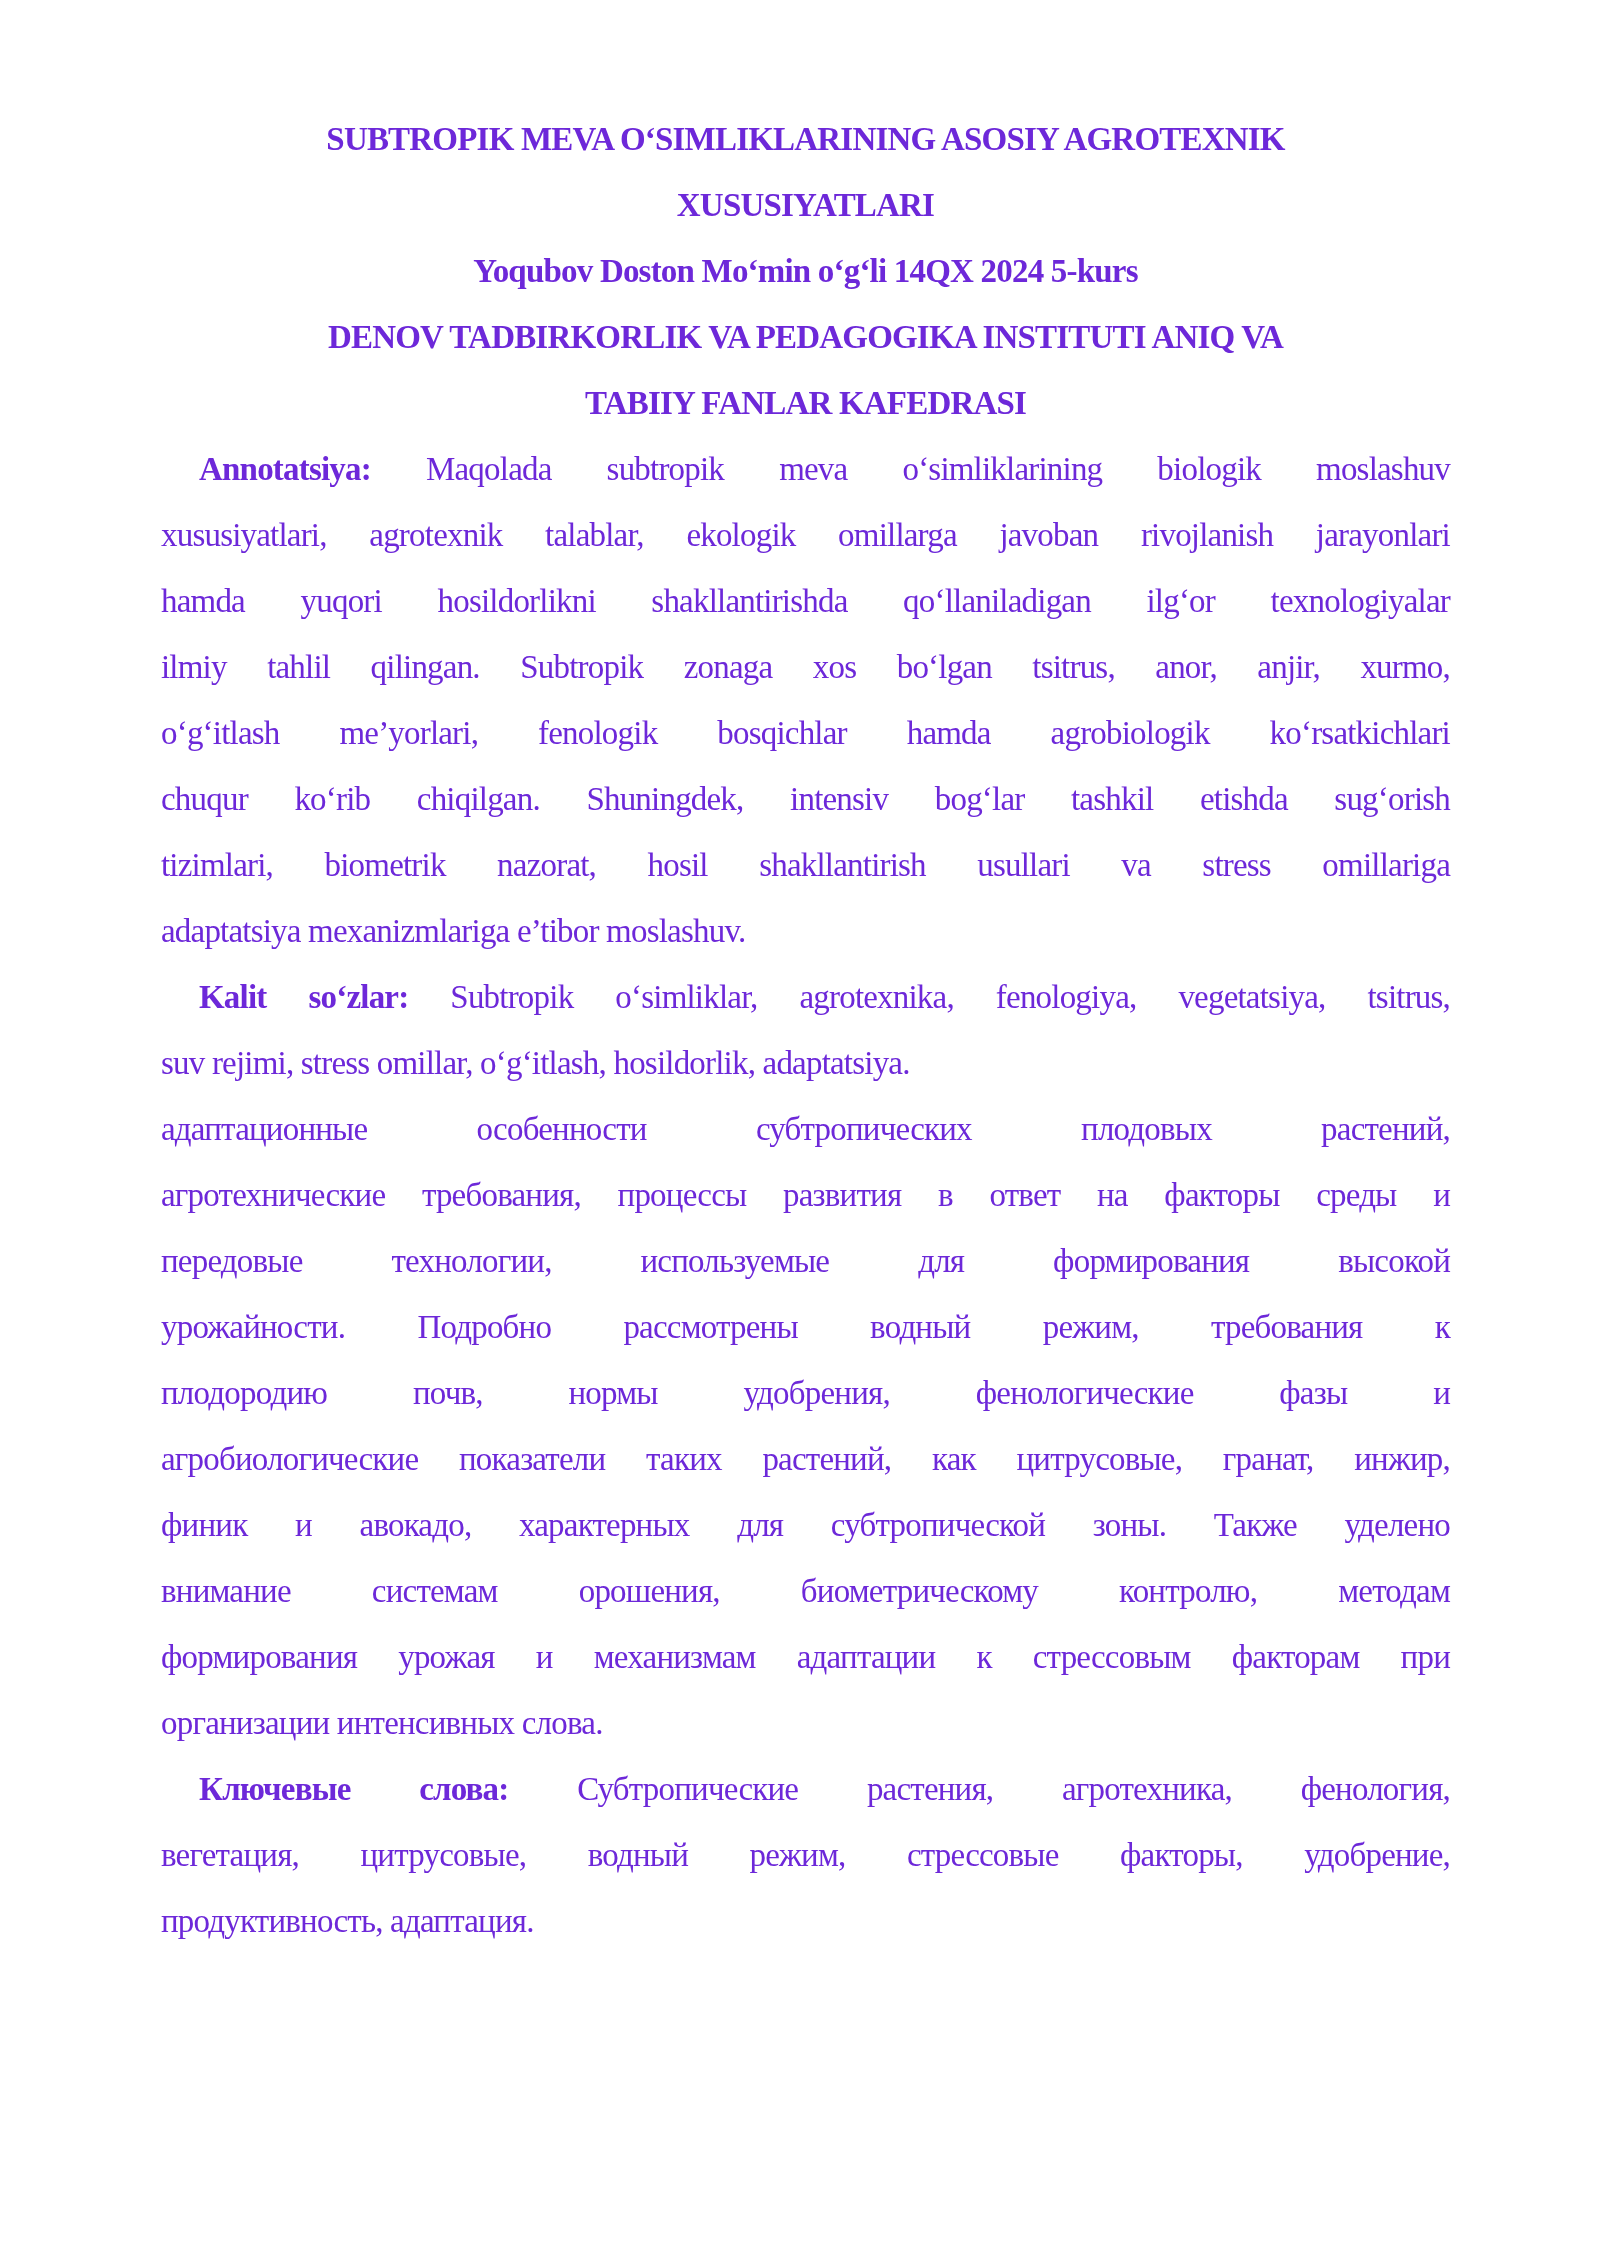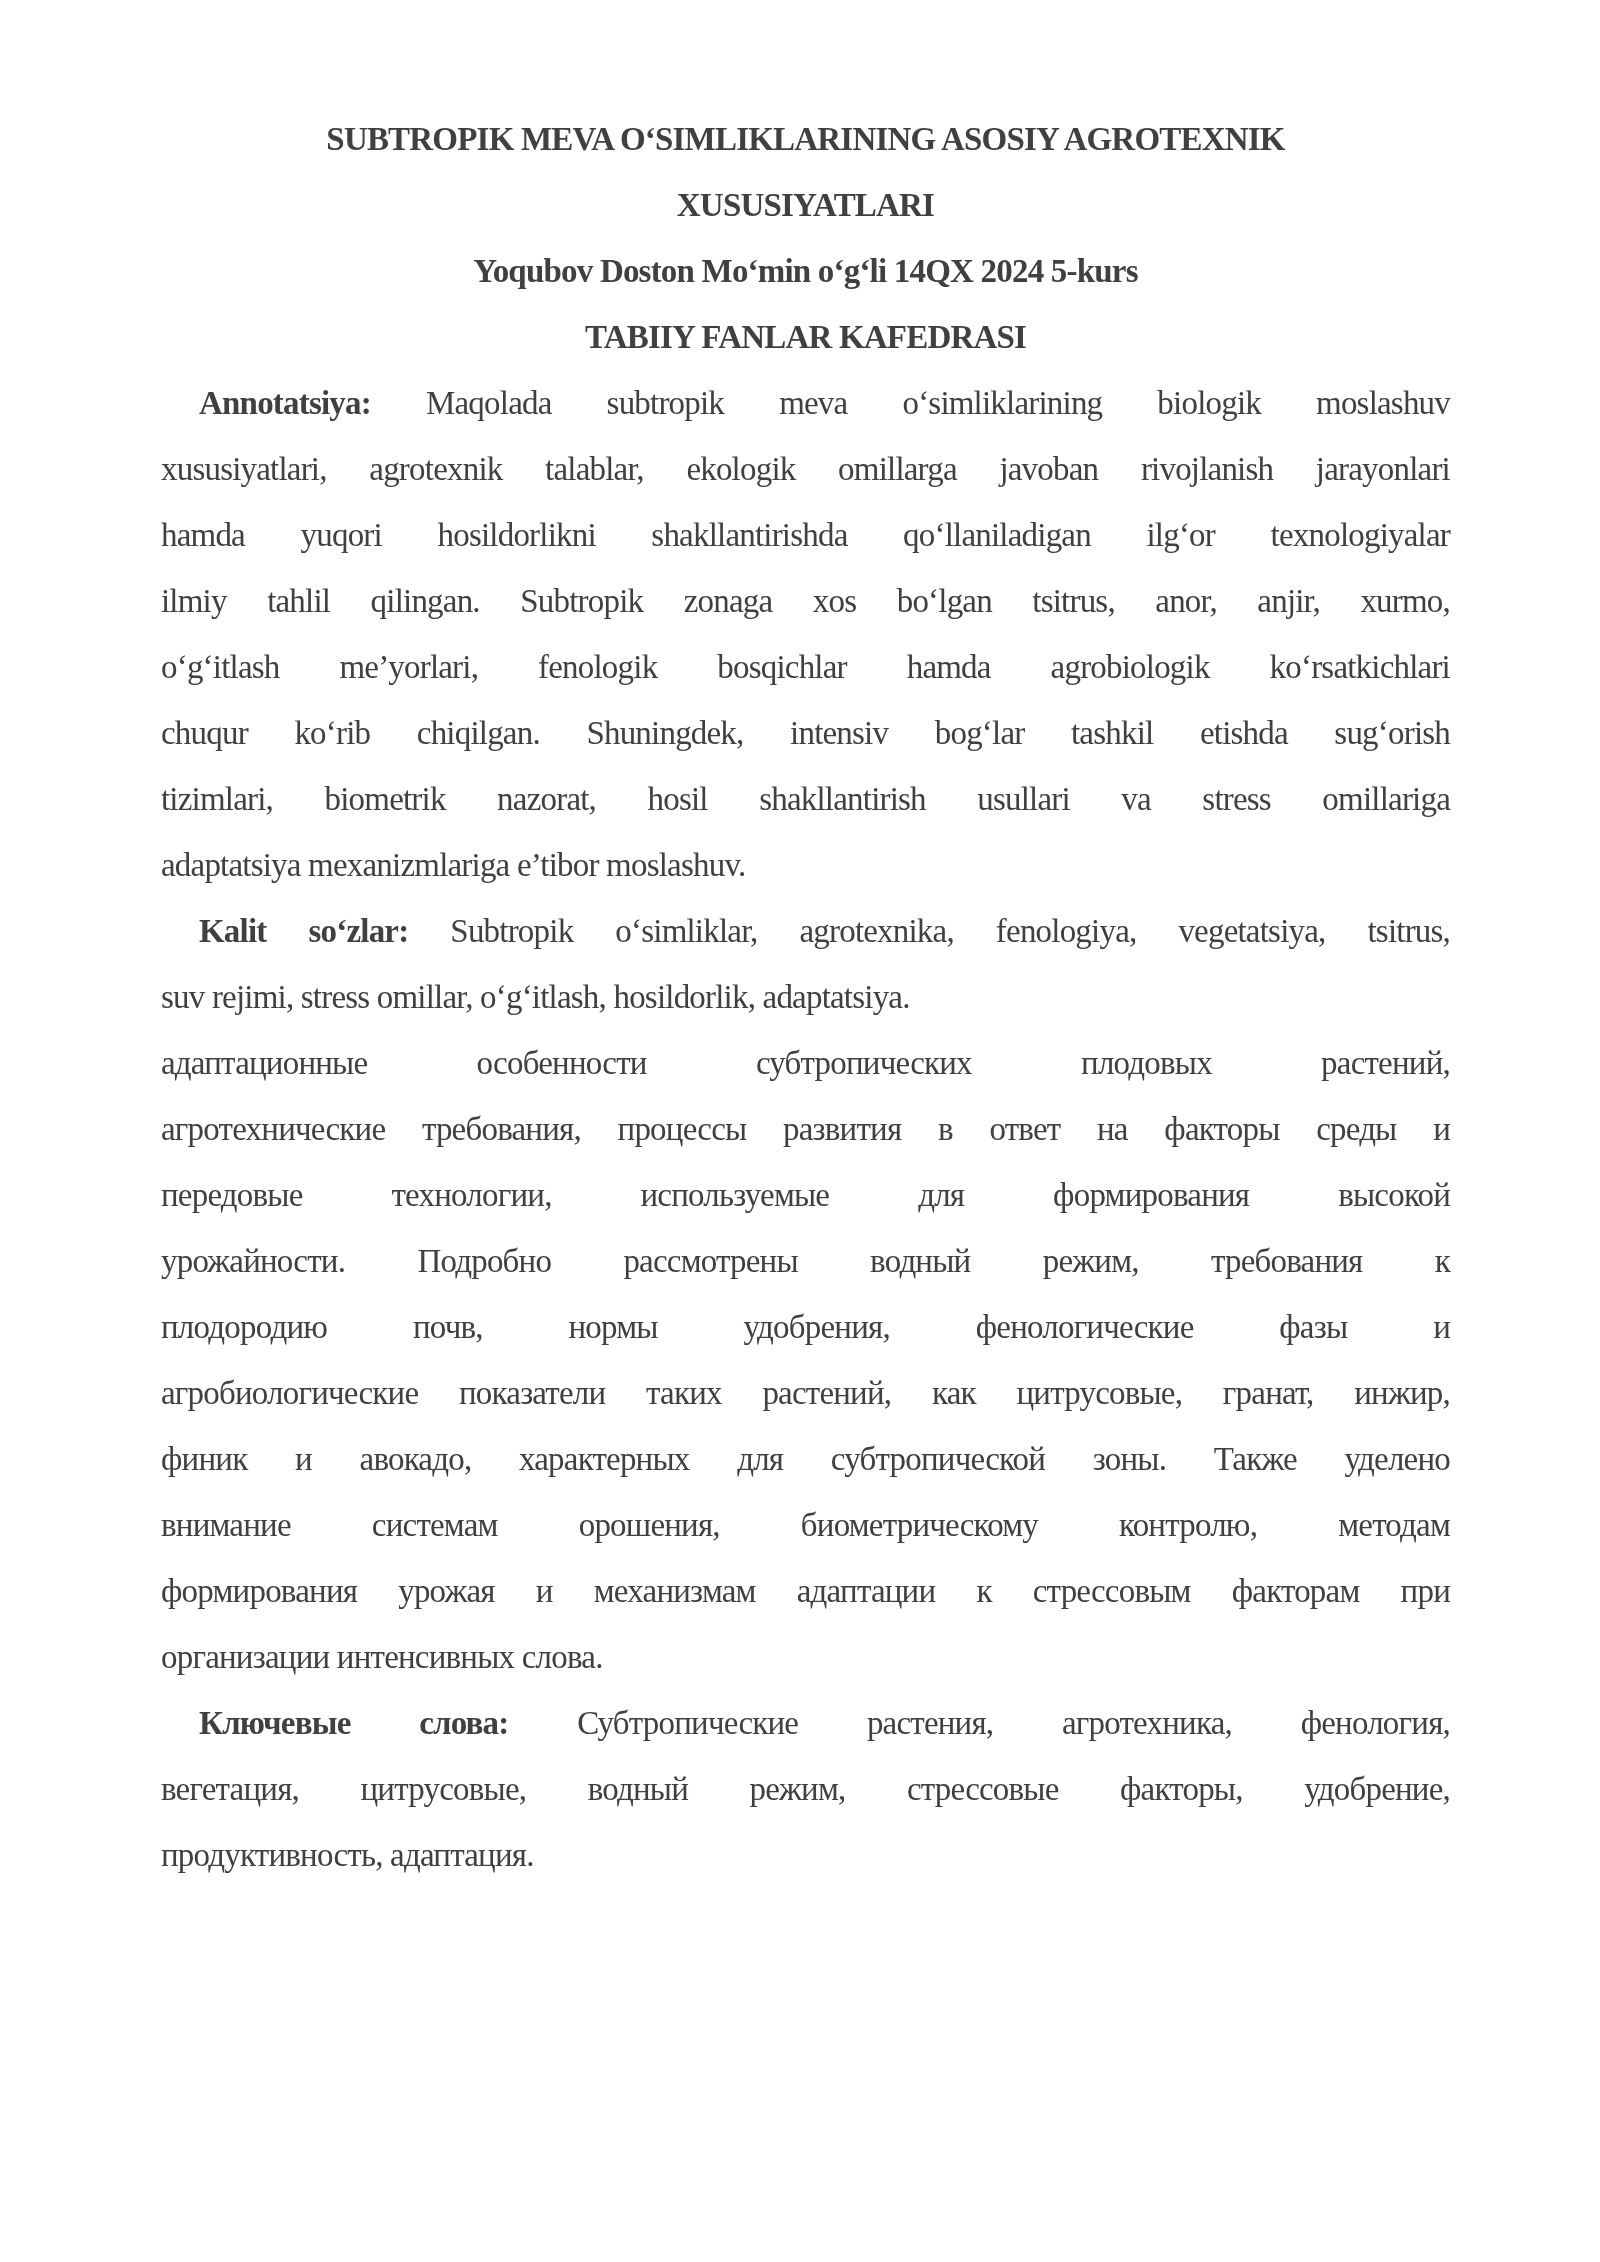--- a/index.html
+++ b/index.html
@@ -5,21 +5,21 @@
   html, body {
     margin: 0;
     padding: 0;
     background: #ffffff;
   }
   .page {
     position: relative;
     width: 1600px;
     height: 2262px;
     background: #ffffff;
-    color: #404040;
+    color: #6d28d9;
     font-family: "Liberation Serif", "DejaVu Serif", serif;
     overflow: hidden;
   }
   .content {
     position: absolute;
     left: 161px;
     top: 106px;
     width: 1289px;
   }
   .line {
@@ -47,20 +47,21 @@
 </style>
 </head>
 <body>
 
 <div class="page">
   <div class="content">
     <div id="title-block">
         <div class="line title-line">SUBTROPIK MEVA O‘SIMLIKLARINING ASOSIY AGROTEXNIK</div>
         <div class="line title-line">XUSUSIYATLARI</div>
         <div class="line title-line">Yoqubov Doston Mo‘min o‘g‘li 14QX 2024 5-kurs</div>
+        <div class="line title-line">DENOV TADBIRKORLIK VA PEDAGOGIKA INSTITUTI ANIQ VA</div>
         <div class="line title-line">TABIIY FANLAR KAFEDRASI</div>
       </div>
     <div id="paragraph-block">
         <div>
           <div class="line para-first"><span class="para-label">Annotatsiya:</span> Maqolada subtropik meva o‘simliklarining biologik moslashuv</div>
           <div class="line">xususiyatlari, agrotexnik talablar, ekologik omillarga javoban rivojlanish jarayonlari</div>
           <div class="line">hamda yuqori hosildorlikni shakllantirishda qo‘llaniladigan ilg‘or texnologiyalar</div>
           <div class="line">ilmiy tahlil qilingan. Subtropik zonaga xos bo‘lgan tsitrus, anor, anjir, xurmo,</div>
           <div class="line">o‘g‘itlash me’yorlari, fenologik bosqichlar hamda agrobiologik ko‘rsatkichlari</div>
           <div class="line">chuqur ko‘rib chiqilgan. Shuningdek, intensiv bog‘lar tashkil etishda sug‘orish</div>

